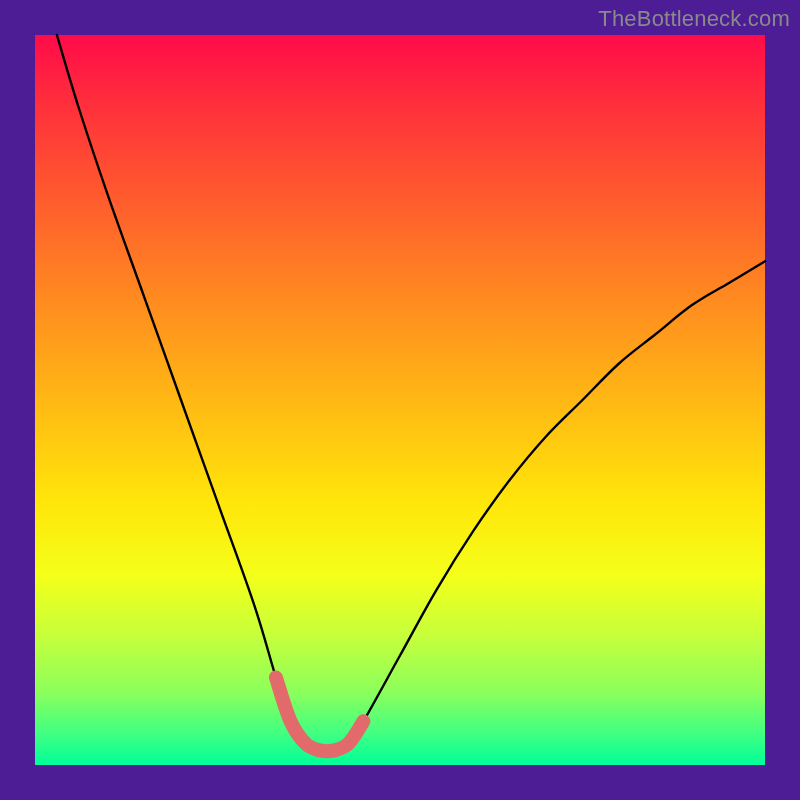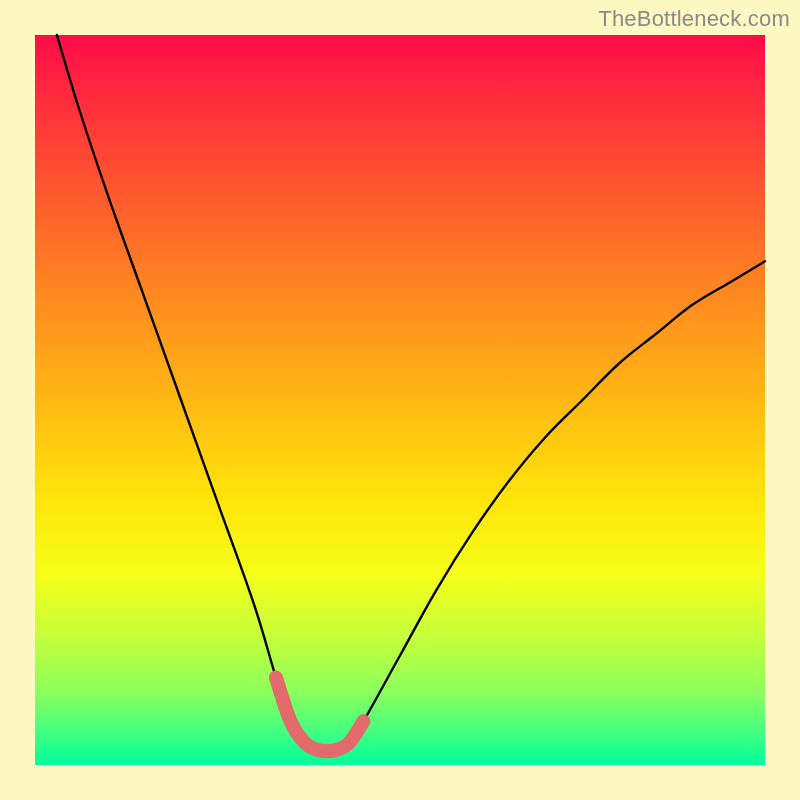--- a/index.html
+++ b/index.html
@@ -8,21 +8,21 @@
     width: 800px;
     height: 800px;
     background: #000;
     overflow: hidden;
     font-family: Arial, Helvetica, sans-serif;
   }
   .stage {
     position: relative;
     width: 800px;
     height: 800px;
-    background: #fef9c3;
+    background: #4c1d95;
   }
   .plot {
     position: absolute;
     left: 35px;
     top: 35px;
     width: 730px;
     height: 730px;
     
     background: linear-gradient(
       to bottom,

